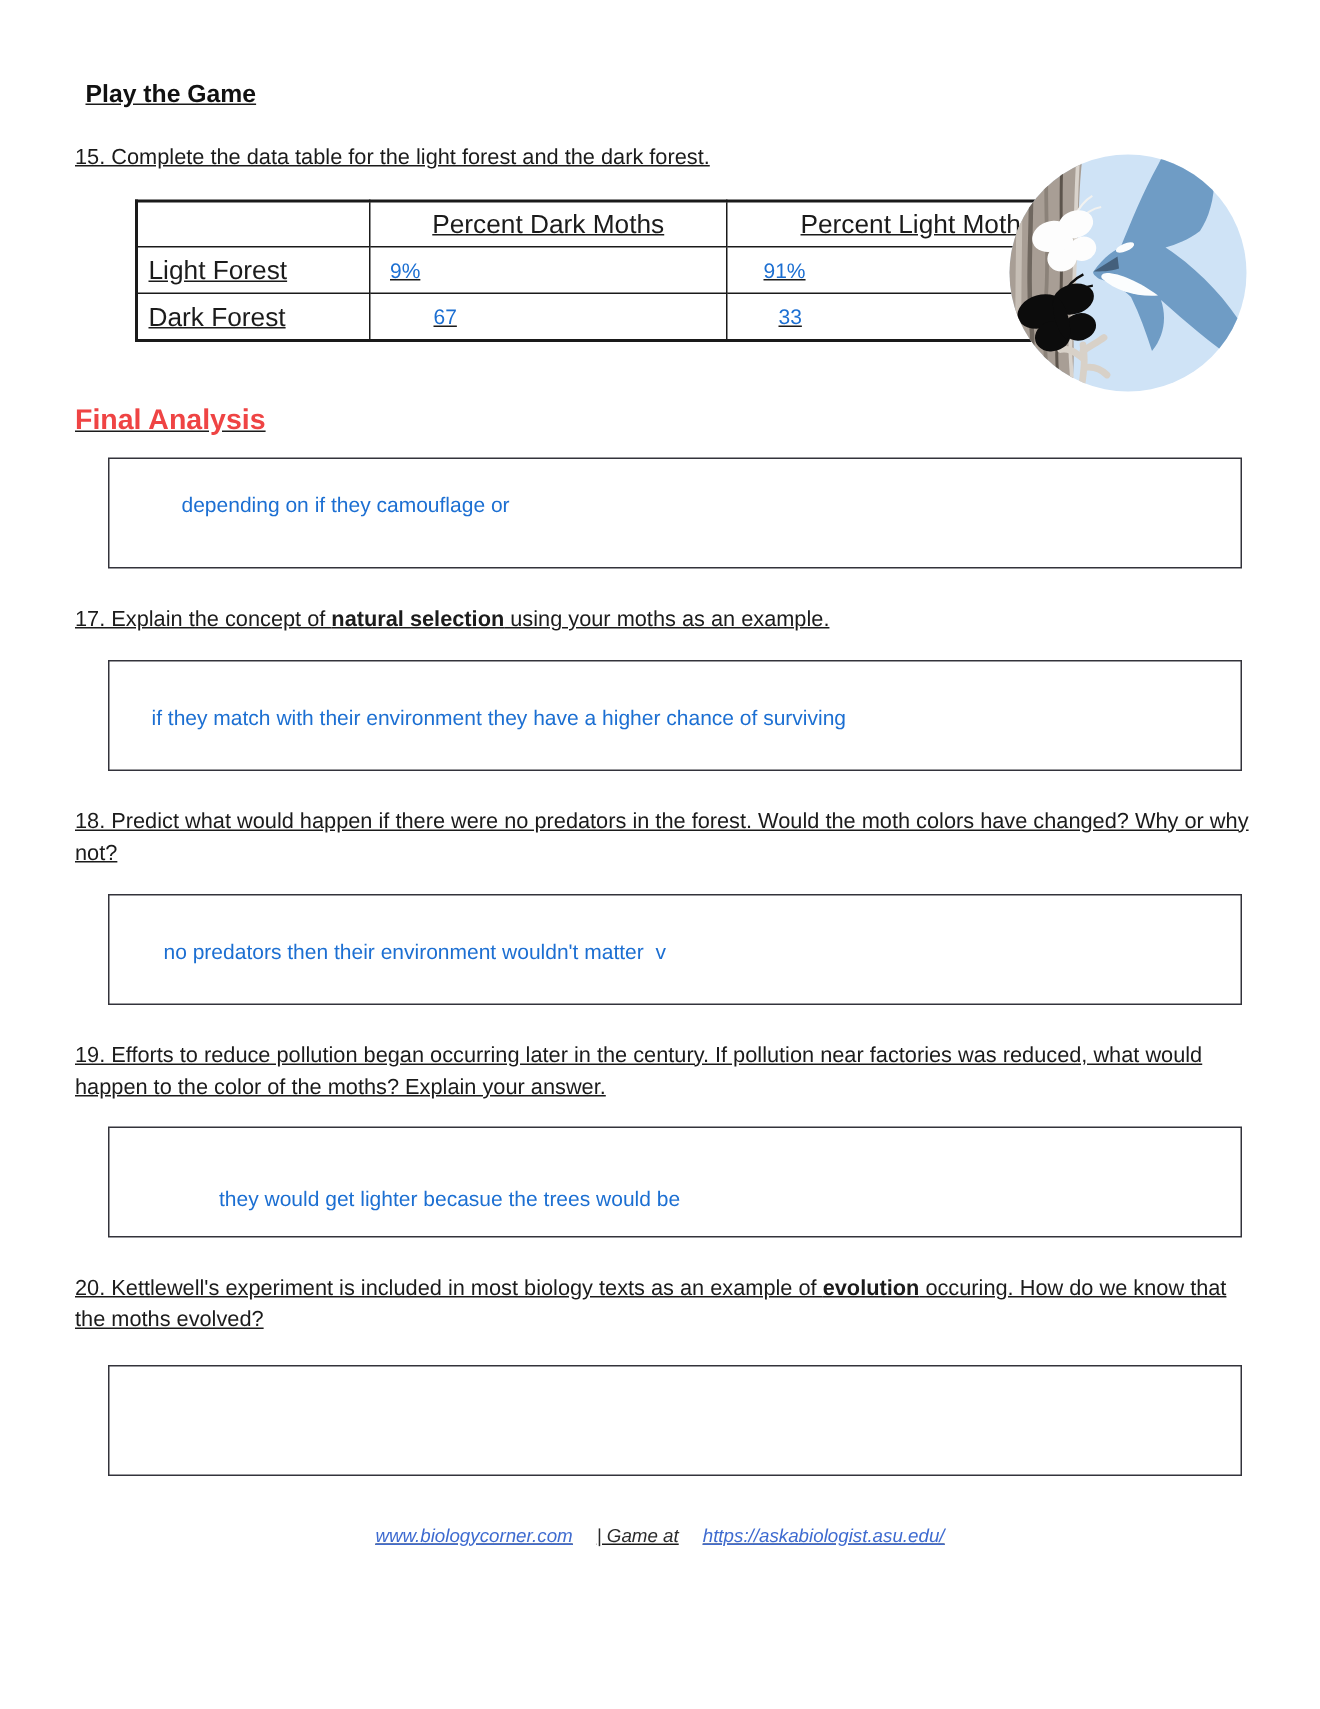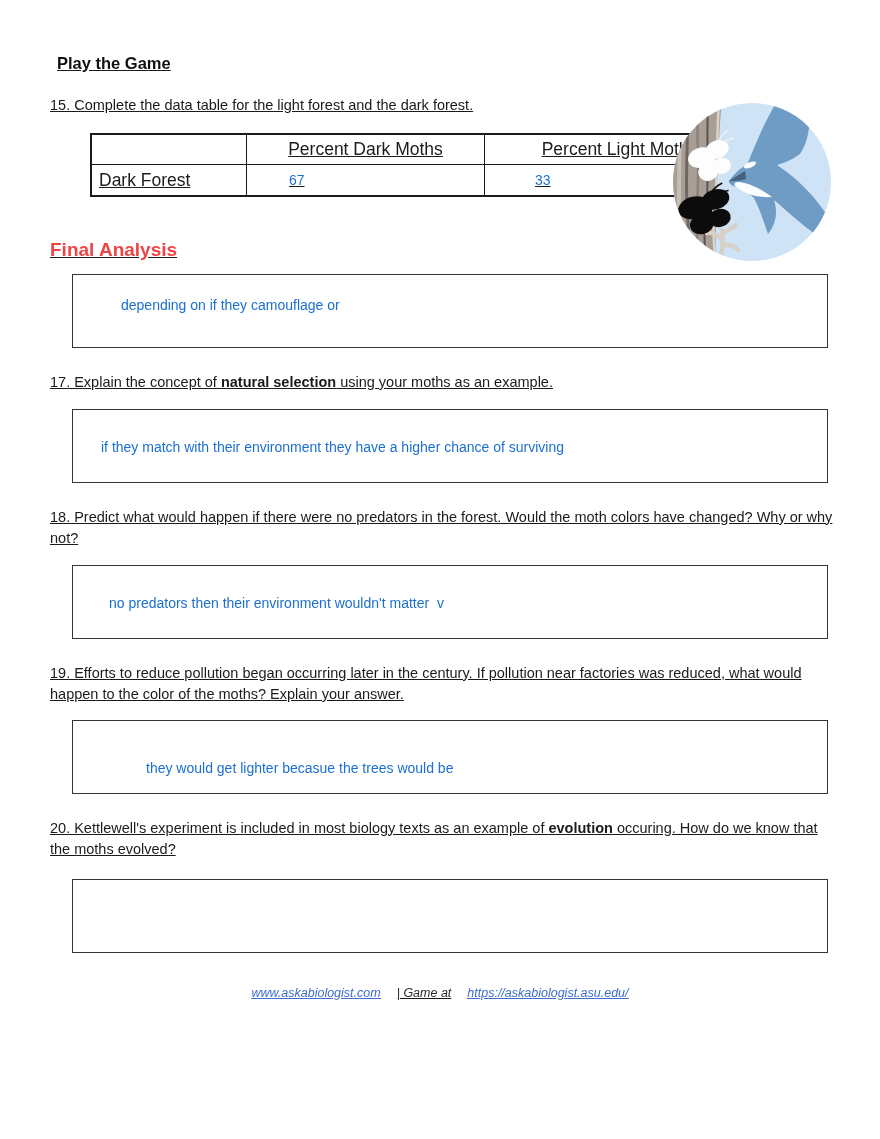--- a/index.html
+++ b/index.html
@@ -24,21 +24,21 @@
   td.c1{width:146px;}
   td.c2{width:194px;}
   td.c3{width:218px;}
   tr.hrow td{height:27px;text-align:center;font-size:17.5px;}
   tr.drow td{height:28px;}
   td.lbl{font-size:17.5px;padding-left:7px;}
   td.val{color:#1c6fd2;font-size:14px;}
   td.v-ld{padding-left:13px;}
   td.v-ll{padding-left:24px;}
   td.v-dd{padding-left:42px;}
-  td.v-dl{padding-left:50px;}
+  td.v-dl{padding-left:34px;}
   .h-final{margin:43px 0 0 0;font-size:19px;font-weight:bold;line-height:19px;color:#ef4444;}
   .q{margin:24px 0 0 0;font-size:14.5px;line-height:21.5px;width:784px;}
   .q20{}
   .answer-box{
     position:relative;
     width:754px;height:72px;
     border:1.6px solid #33333b;
     margin:15px 0 0 22px;
     background:#fff;
   }
@@ -146,20 +146,25 @@
 
     <div class="tablewrap">
       <table class="moth">
         <tbody>
             <tr class="hrow">
           <td class="c1"></td>
           <td class="c2">Percent Dark Moths</td>
           <td class="c3">Percent Light Moths</td>
         </tr>
         <tr class="drow">
+          <td class="c1 lbl">Light Forest</td>
+          <td class="c2 val v-ld">9%</td>
+          <td class="c3 val v-ll">91%</td>
+        </tr>
+        <tr class="drow">
           <td class="c1 lbl">Dark Forest</td>
           <td class="c2 val v-dd">67</td>
           <td class="c3 val v-dl">33</td>
         </tr>
       </tbody>
         </table>
     </div>
 
     <h2 class="h-final">Final Analysis</h2>
 
@@ -181,16 +186,16 @@
     <div class="answer-box a19 b19">
       <span class="ans">they would get lighter becasue the trees would be</span>
     </div>
 
     <p class="q q20"><span>20. Kettlewell's experiment is included in most biology texts as an example of </span><b>evolution</b><span> occuring. How do we know that the moths evolved?</span></p>
     <div class="answer-box a20 b20">
       <span class="ans"></span>
     </div>
 
     <div class="footer">
-      <a>www.askabiologist.com</a><span class="sep">| Game at</span><a>https://askabiologist.asu.edu/</a>
+      <a>www.biologycorner.com</a><span class="sep">| Game at</span><a>https://askabiologist.asu.edu/</a>
     </div>
   </div>
 </div>
 
 </body></html>

